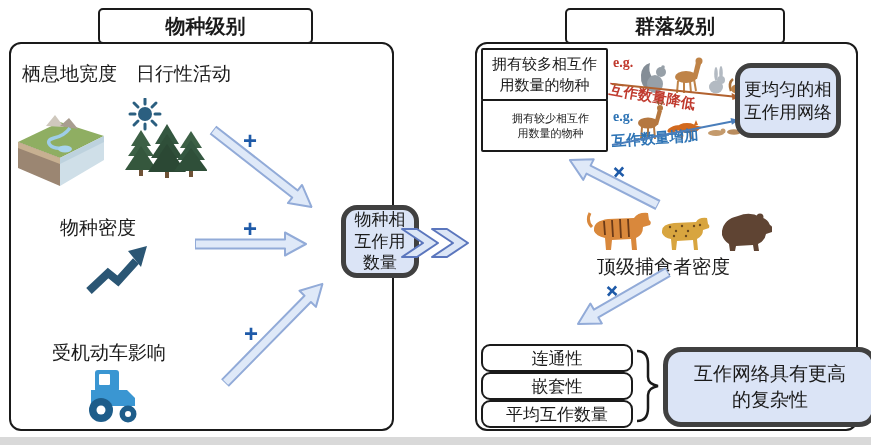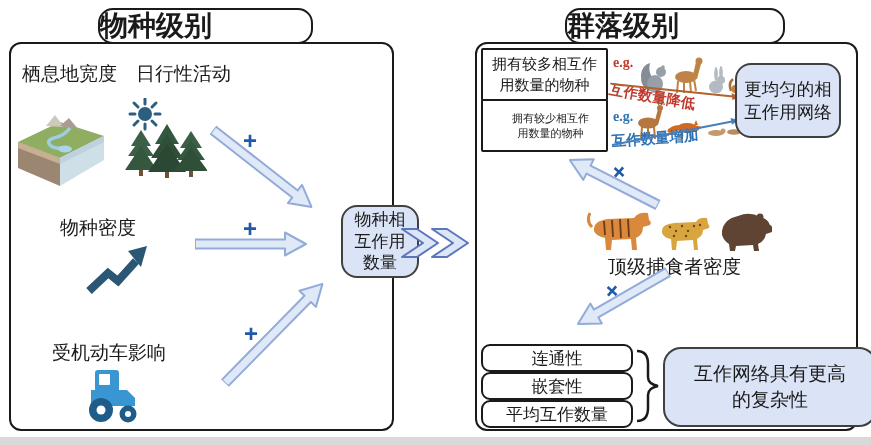--- a/index.html
+++ b/index.html
@@ -2,25 +2,25 @@
 <html><head>
 <meta charset="utf-8">
 <style>
   html,body{margin:0;padding:0;background:#fff;}
   #stage{
     position:relative;width:871px;height:445px;background:#ffffff;overflow:hidden;
     font-family:"Liberation Sans","DejaVu Sans",sans-serif;color:#1a1a1a;
   }
   .abs{position:absolute;}
   .panel{border:2.5px solid #1a1a1a;border-radius:12px;background:#fff;box-sizing:border-box;}
-  .titlebox{border:2.5px solid #1a1a1a;border-radius:15px;background:#fff;box-sizing:border-box;
-    display:flex;align-items:center;justify-content:flex-start;font-size:28px;font-weight:600;z-index:3;}
+  .titlebox{border:2.5px solid #1a1a1a;border-radius:5px;background:#fff;box-sizing:border-box;
+    display:flex;align-items:center;justify-content:center;font-size:20px;font-weight:600;z-index:3;}
   .lbl{font-size:19px;font-weight:500;white-space:nowrap;}
   .pre{white-space:pre-line;}
-  .softbox{background:#dbe4f6;border:2px solid #404040;box-sizing:border-box;
+  .softbox{background:#dbe4f6;border:5px solid #404040;box-sizing:border-box;
     display:flex;align-items:center;justify-content:center;text-align:center;}
   .whitebox{background:#fff;border:2px solid #1a1a1a;box-sizing:border-box;
     display:flex;align-items:center;justify-content:center;text-align:center;}
   .plus{font-size:24px;font-weight:bold;color:#1e5aa8;line-height:26px;z-index:2;}
   .rot{transform-origin:0 50%;}
   .egt{font-size:14px;font-weight:700;font-family:Liberation Serif, serif;}
   .tilt{transform-origin:0 0;font-size:14.5px;font-weight:700;white-space:nowrap;}
   svg{display:block;}
 </style>
 </head>
@@ -222,21 +222,21 @@
         <circle cx="18" cy="23" r="1.2"></circle>
           <circle cx="44" cy="12" r="1.2"></circle>
       </g>
     </g>
     <g transform="translate(130,0)">
       <circle cx="44" cy="10" r="3.5" fill="#5f4433"></circle>
       <path d="M6,24 Q8,12 22,9 Q34,4 44,10 Q52,12 54,18 Q58,20 56,25 L50,27 Q49,34 42,37 L43,44 38,44 37,38 L20,39 19,44 14,44 13,37 Q8,34 6,28 Z" fill="#5f4433"></path>
     </g>
   </svg>
 
-  <div class="abs lbl" style="left:597px;top:254px;margin-left:11px;">顶级捕食者密度</div>
+  <div class="abs lbl" style="left:597px;top:254px;">顶级捕食者密度</div>
 
   <svg class="abs rot" style="left:668px;top:259px;transform:rotate(150deg);" width="105" height="26" viewBox="0 0 105 26">
     <polygon points="0,8.5 83,8.5 83,1.5 104,13 83,24.5 83,17.5 0,17.5" fill="#dfe9f8" stroke="#92abd8" stroke-width="2" stroke-linejoin="round"></polygon>
   </svg>
   <div class="abs plus" style="left:605px;top:278px;transform:rotate(42deg);">+</div>
 
   <div class="abs whitebox" style="left:481px;top:344px;width:152px;height:28px;border-radius:9px;font-size:17px;font-weight:500;">连通性</div>
   <div class="abs whitebox" style="left:481px;top:372px;width:152px;height:28px;border-radius:9px;font-size:17px;font-weight:500;">嵌套性</div>
   <div class="abs whitebox" style="left:481px;top:400px;width:152px;height:28px;border-radius:9px;font-size:17px;font-weight:500;">平均互作数量</div>
 

